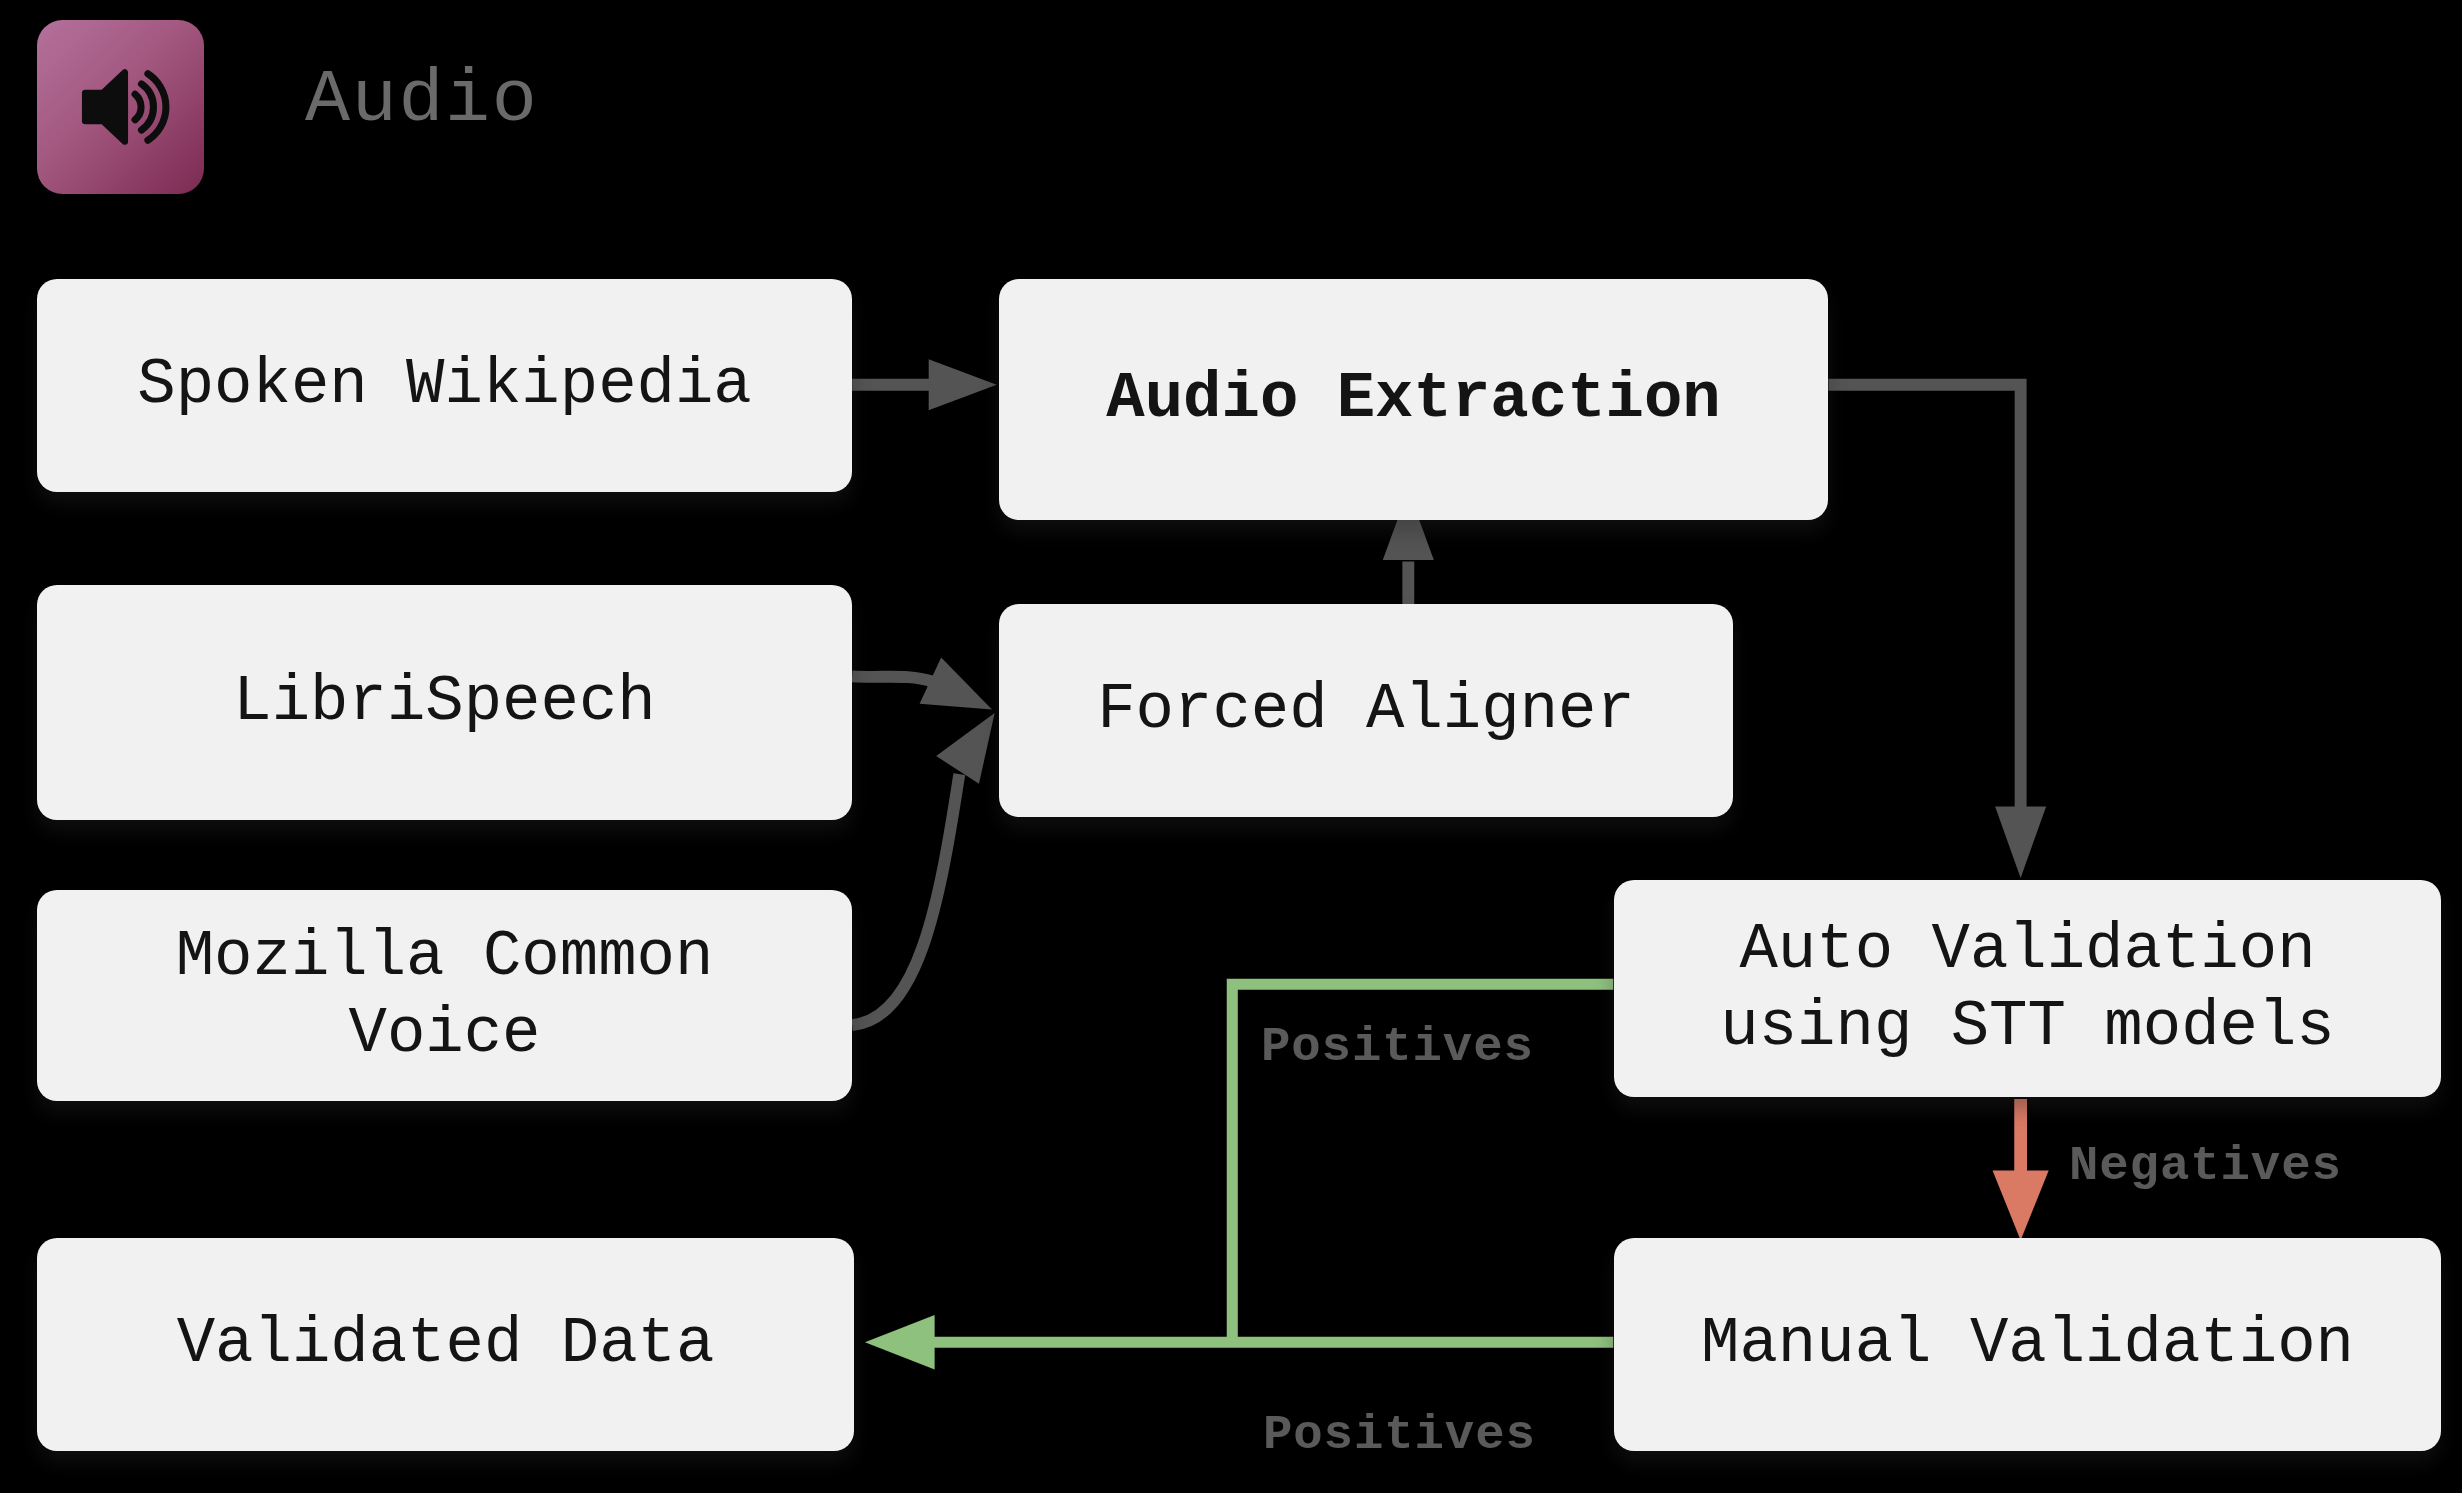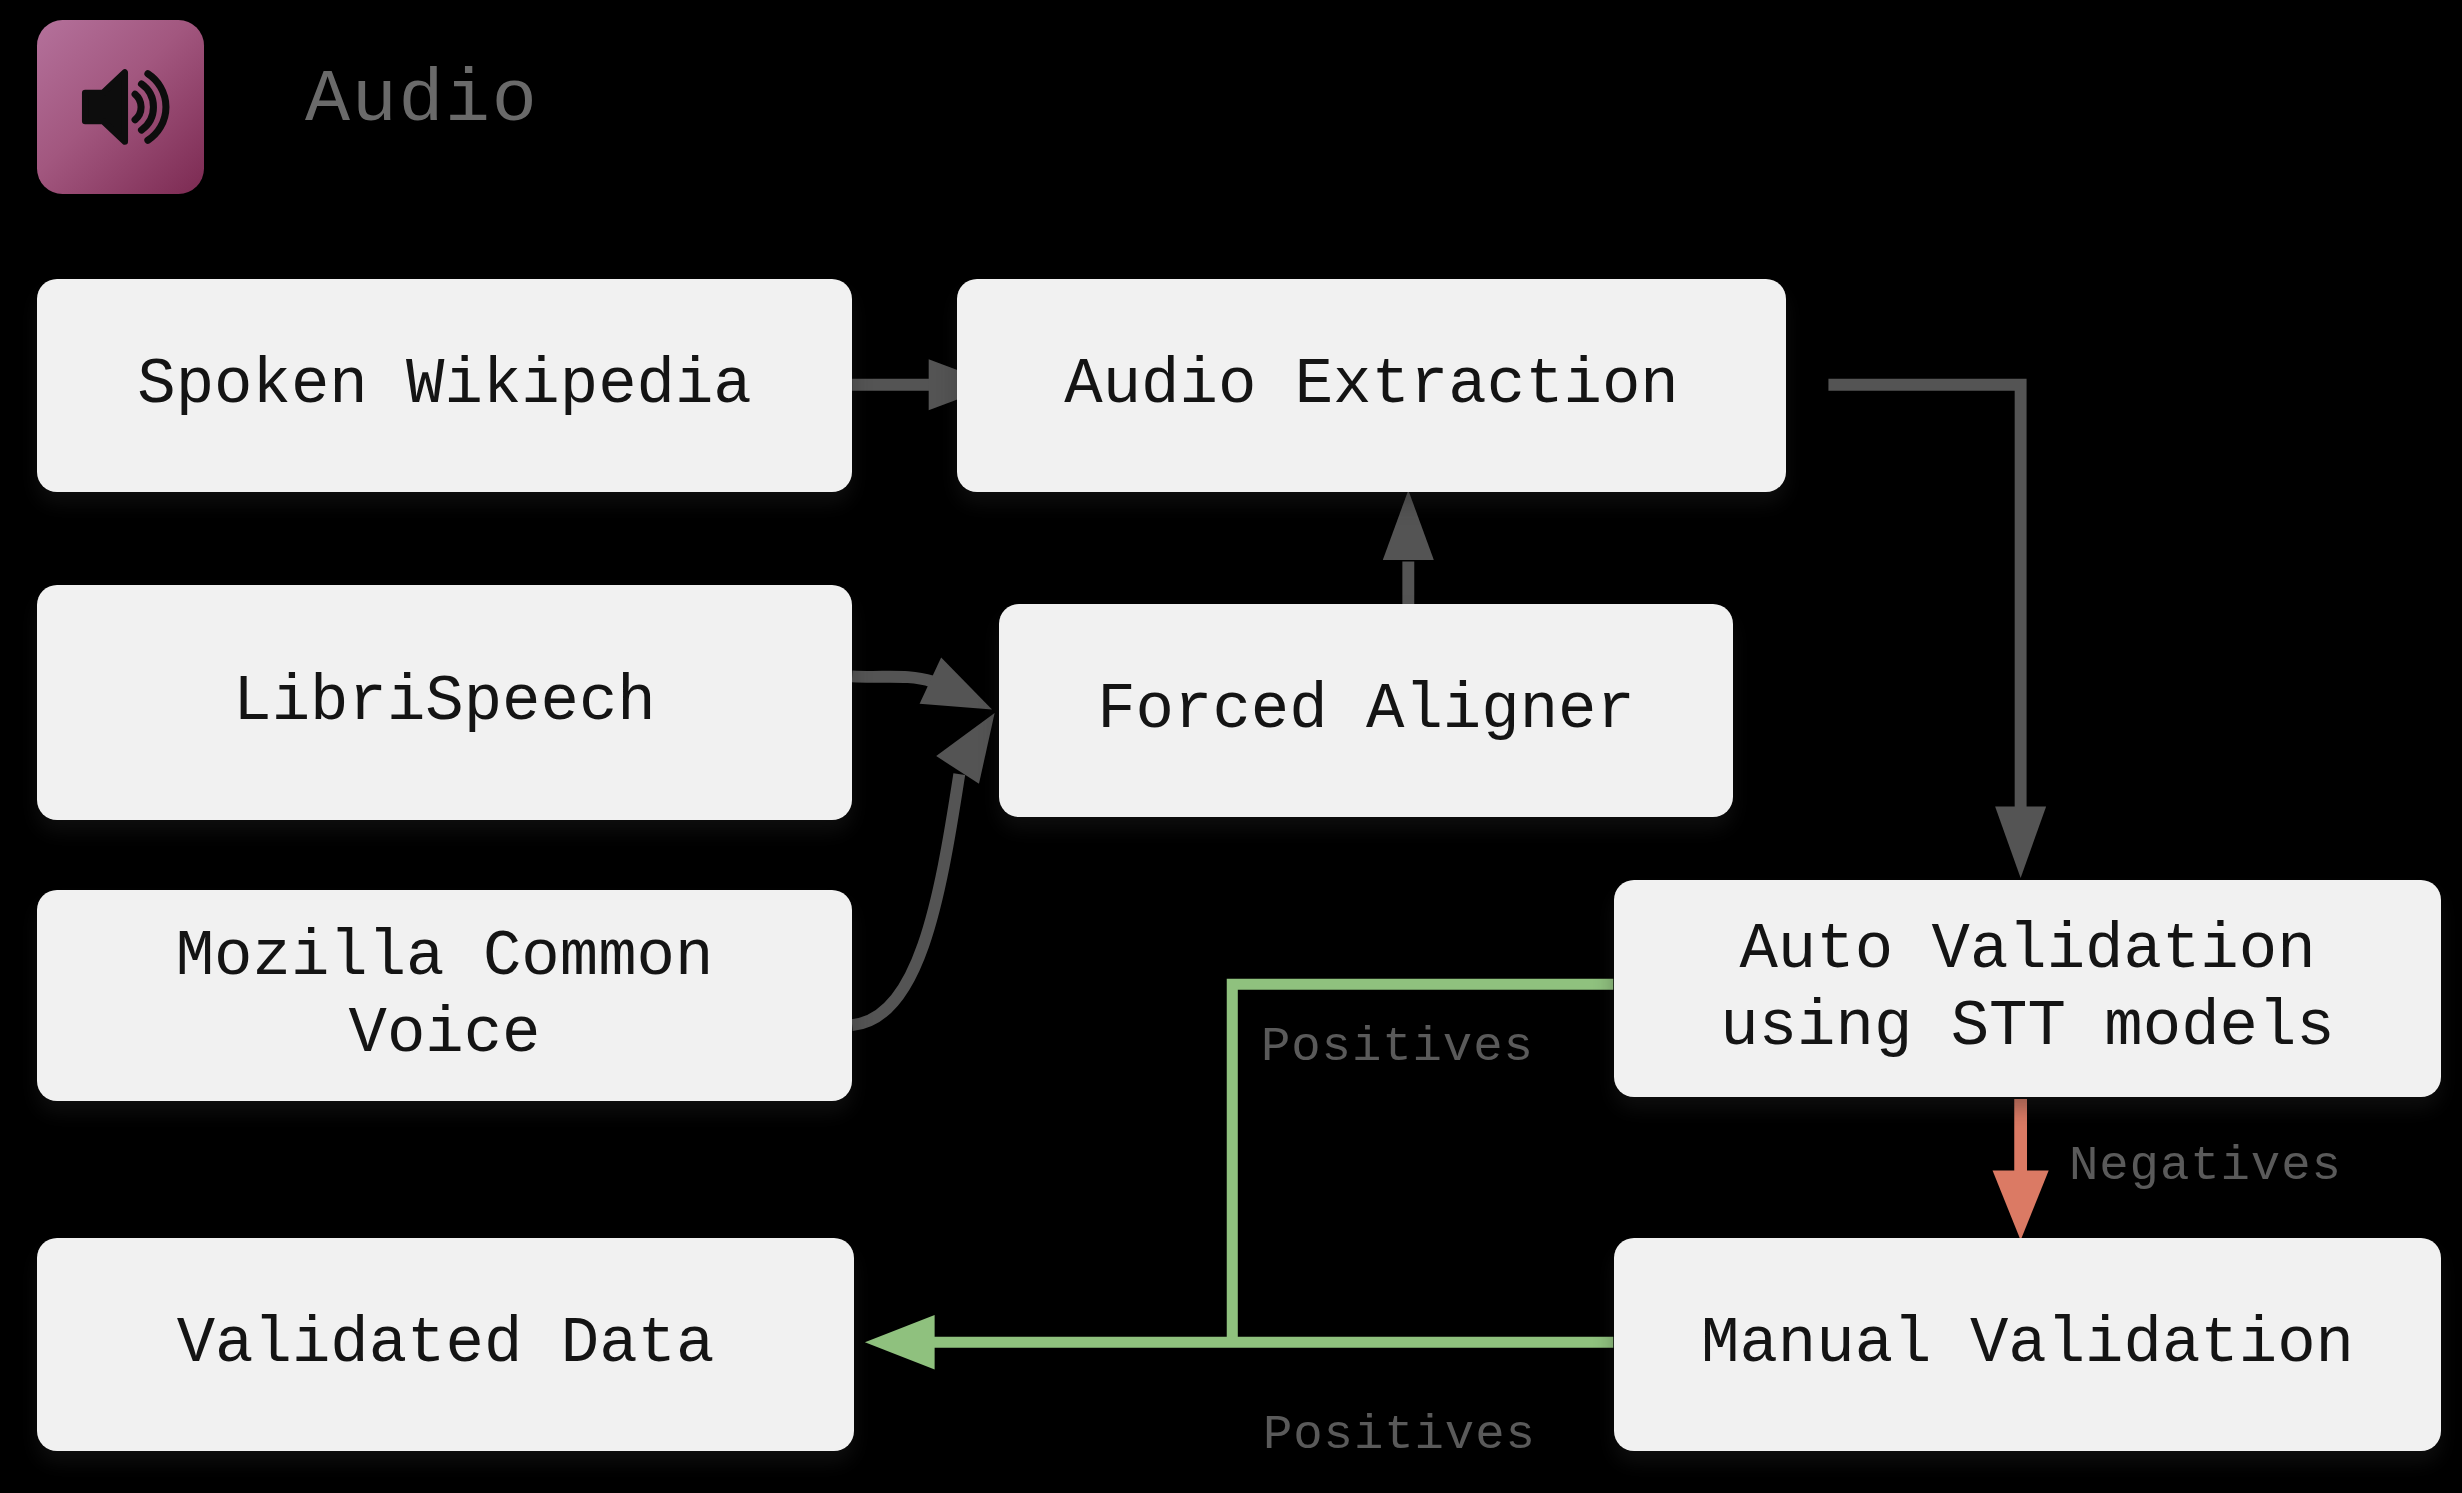--- a/index.html
+++ b/index.html
@@ -32,29 +32,29 @@
     display:flex;align-items:center;justify-content:center;
     text-align:center;
     font-size:64px;line-height:1.2;
     color:var(--node_text,#141414);
     white-space:pre-line;
     box-shadow:0 12px 18.7px rgba(40,40,40,0.35);
   }
   #n-spoken-wikipedia {left:37px;  top:279px;  width:815px;height:213px;}
   #n-librispeech      {left:37px;  top:585px;  width:815px;height:235px;}
   #n-mozilla          {left:37px;  top:890px; width:815px;height:211px;}
-  #n-audio-extraction {left:957px;top:279px;  width:829px;height:213px;}
+  #n-audio-extraction {left:999px;top:279px;  width:829px;height:241px;font-weight:bold;}
   #n-forced-aligner   {left:999px;top:604px;  width:734px;height:213px;}
   #n-auto-validation  {left:1614px;top:880px; width:827px;height:217px;}
   #n-manual-validation{left:1614px;top:1238px; width:827px;height:213px;}
   #n-validated-data   {left:37px;  top:1238px; width:817px;height:213px;}
   
   .edge-label{
     position:absolute;
-    font-size:49px;line-height:51px;font-weight:normal;
+    font-size:49px;line-height:51px;font-weight:bold;
     color:var(--label_gray,#5a5a5a);
     letter-spacing:0.9px;
   }
   #lbl-positives-top   {left:1261px;top:1022px;}
   #lbl-negatives       {left:2069px;top:1141px;}
   #lbl-positives-bottom{left:1263px;top:1410px;}
   
   #edges{position:absolute;left:0;top:0;width:2462px;height:1494px;}
   .edge-gray  {stroke:var(--edge_gray,#545454);stroke-width:14;fill:none;}
   .head-gray  {fill:var(--edge_gray,#545454);stroke:none;}

